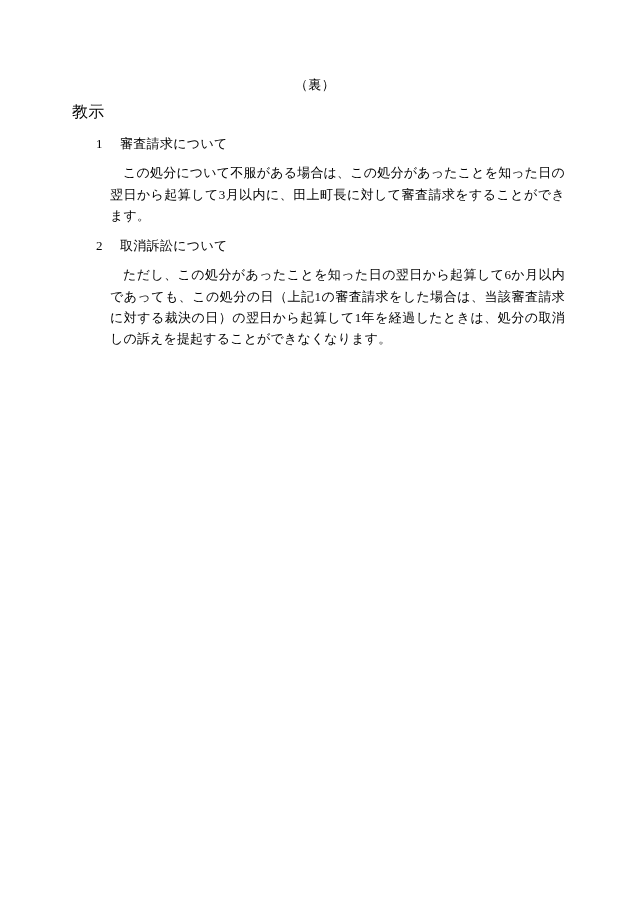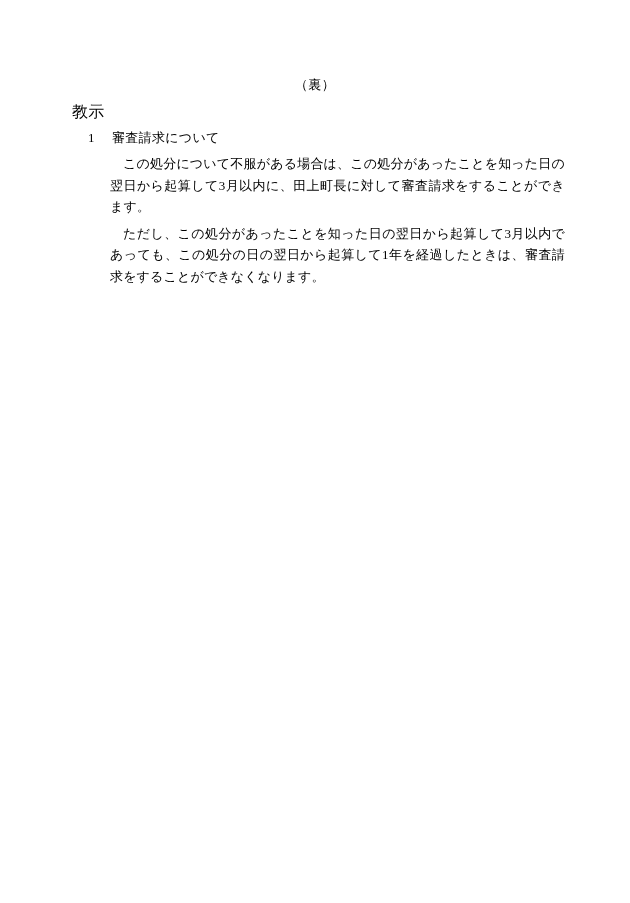--- a/index.html
+++ b/index.html
@@ -35,21 +35,21 @@
     margin: 0 0 2px 0;
     padding-left: 12px;
     letter-spacing: 0.3px;
   }
   .item {
     margin: 0 0 0 0;
   }
   .item-title {
     font-size: 13px;
     line-height: 1.65;
-    margin: 0;
+    margin: 8px;
     padding-left: 28px;
     letter-spacing: 0.3px;
   }
   .item-title .num {
     display: inline-block;
     width: 24px;
   }
   .para {
     font-size: 13px;
     line-height: 1.65;
@@ -68,19 +68,22 @@
 
   <div class="page-side-marker">（裏）</div>
 
   <div class="section-heading">教示</div>
 
   <div class="item">
     <p class="item-title">
       <span class="num">1</span><span>審査請求について</span>
     </p>
     <p class="para">この処分について不服がある場合は、この処分があったことを知った日の翌日から起算して3月以内に、田上町長に対して審査請求をすることができます。</p>
-    <p class="para">ただし、この処分があったことを知った日の翌日から起算して3月以内であっても、この処分の日の翌日から起算して1年を経過したときは、審査請求をすることができなくなります。</p>
   </div>
 
   <div class="item">
+    <p class="item-title">
+      <span class="num">2</span><span>取消訴訟について</span>
+    </p>
+    <p class="para">ただし、この処分があったことを知った日の翌日から起算して6か月以内であっても、この処分の日（上記1の審査請求をした場合は、当該審査請求に対する裁決の日）の翌日から起算して1年を経過したときは、処分の取消しの訴えを提起することができなくなります。</p>
   </div>
 
 </div>
 
 </body></html>

